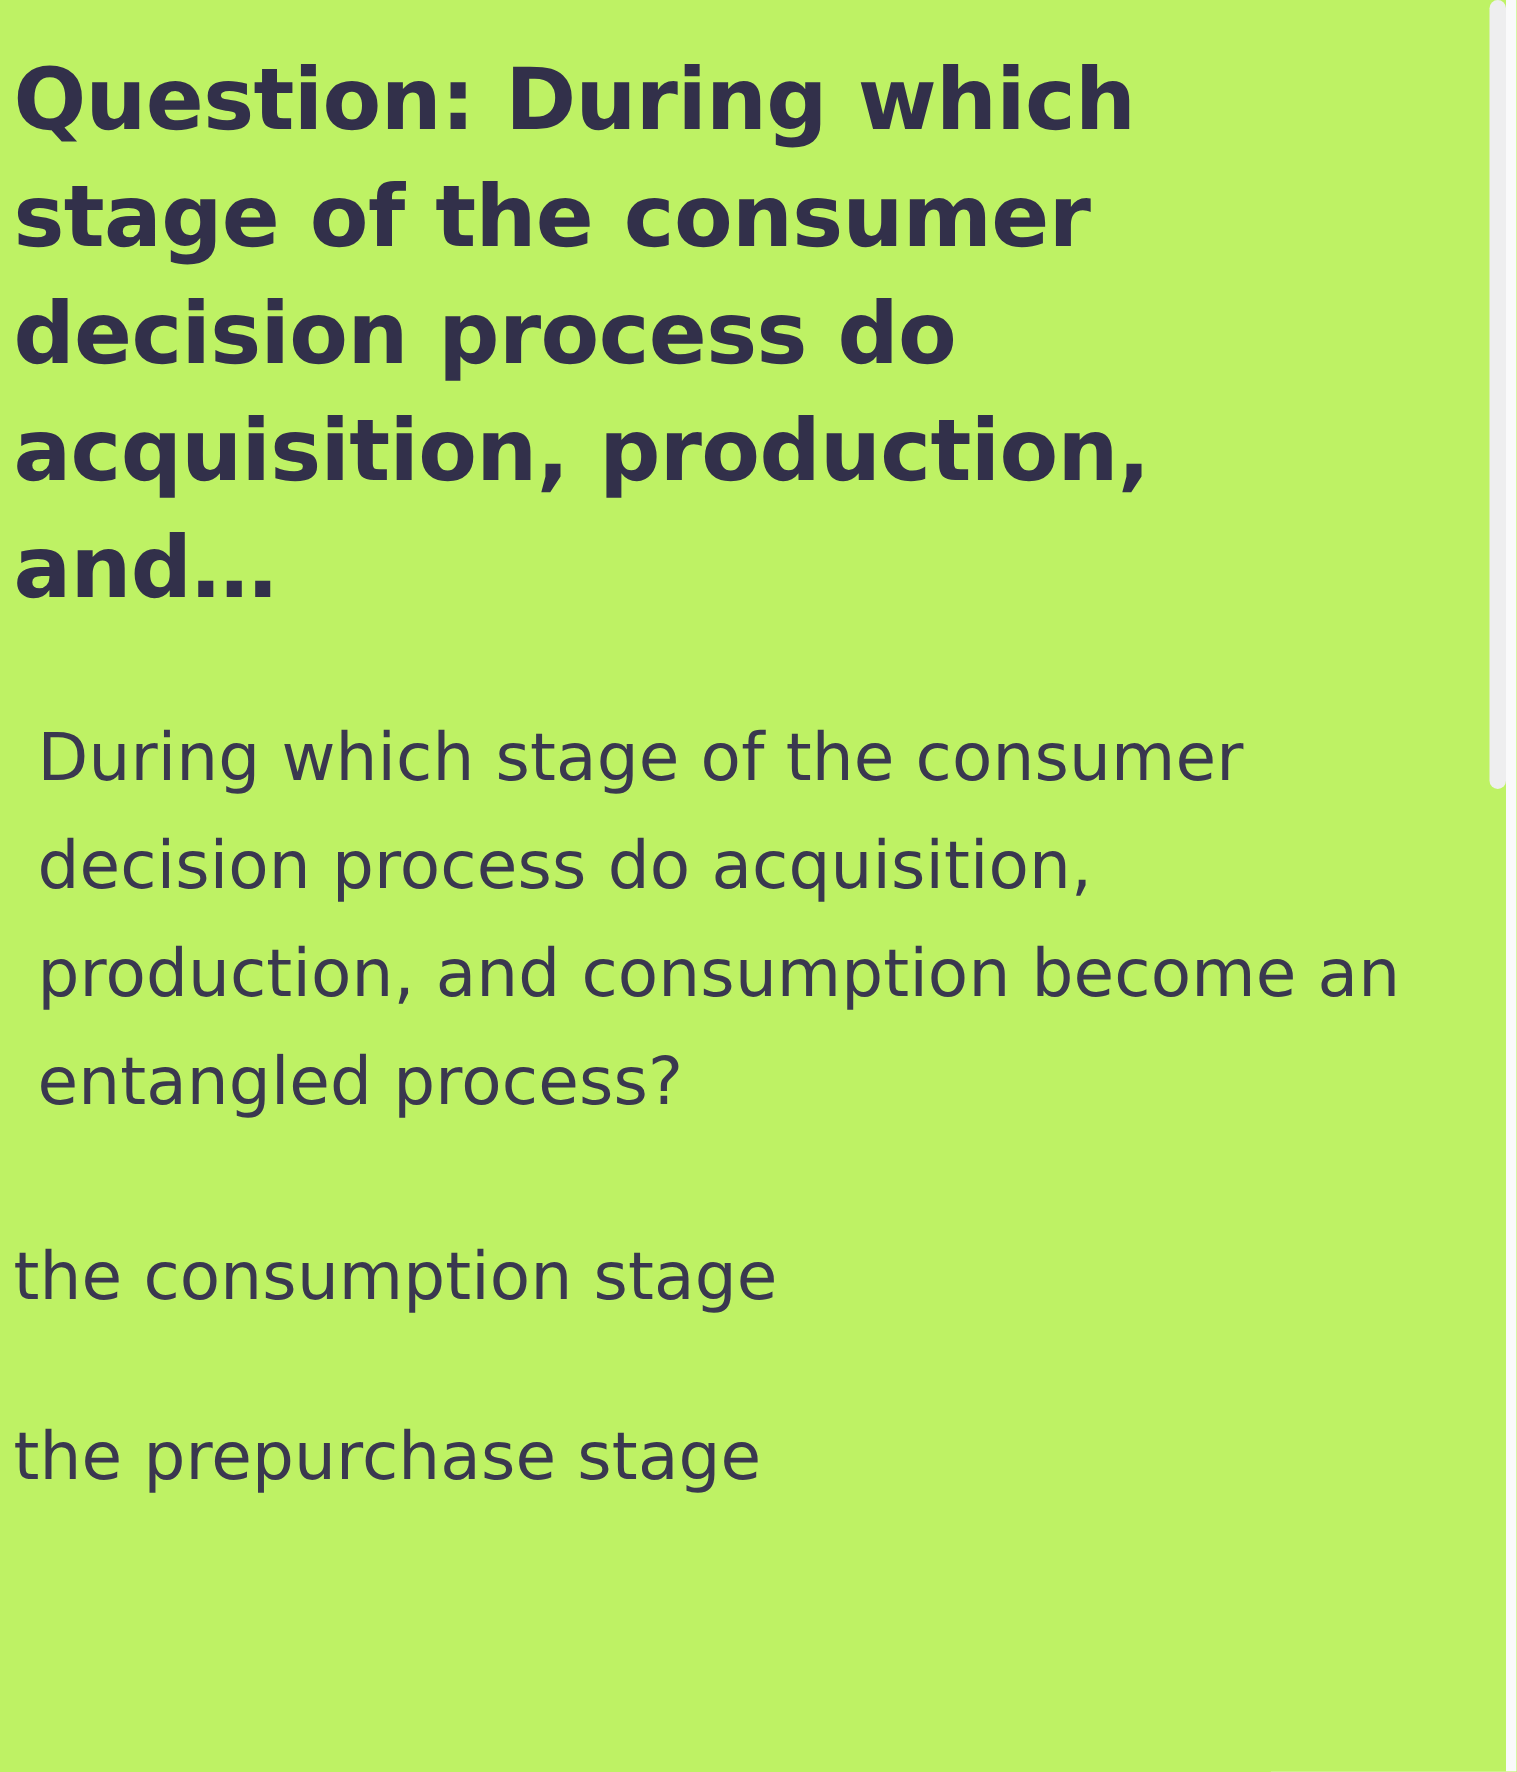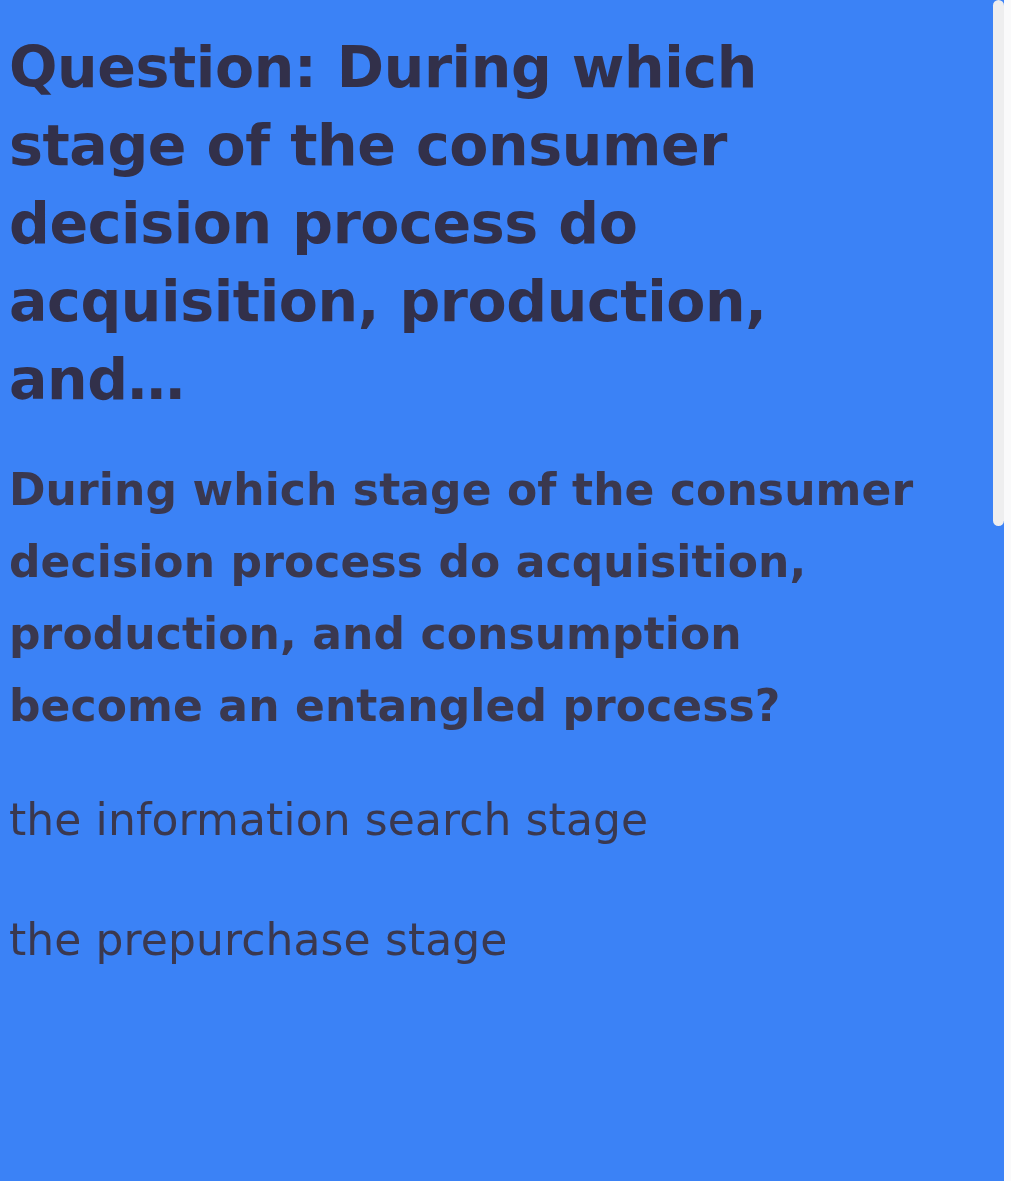--- a/index.html
+++ b/index.html
@@ -13,21 +13,21 @@
     background: #f9f9fa;
     font-family: "DejaVu Sans", "Liberation Sans", sans-serif;
     overflow: hidden;
     position: relative;
   }
 
   #page {
     position: relative;
     width: 1011px;
     height: 1181px;
-    background: #3b82f6;
+    background: #bef264;
     box-sizing: border-box;
     overflow: hidden;
   }
 
   .content {
     position: absolute;
     left: 0;
     top: 0;
     width: 975px;
     padding: 0 8px 0 9px;
@@ -40,25 +40,25 @@
     font-size: 57px;
     line-height: 78px;
     font-weight: 700;
     letter-spacing: -0.4px;
     color: #32304a;
     word-spacing: 1px;
     max-width: 945px;
   }
 
   .question-body {
-    margin: 0;
+    margin: 16px;
     padding-top: 36px;
     font-size: 44px;
     line-height: 72px;
-    font-weight: 700;
+    font-weight: 400;
     letter-spacing: 0.1px;
     color: #3a384f;
     max-width: 935px;
   }
 
   .options {
     list-style: none;
     margin: 0;
     padding: 0;
     padding-top: 50px;
@@ -110,21 +110,21 @@
 <div id="page">
 
   <div class="content">
 
     <h1 class="question-title">Question: During which stage of the consumer decision process do acquisition, production, and…</h1>
 
     <p class="question-body">During which stage of the consumer decision process do acquisition, production, and consumption become an entangled process?</p>
 
     <ul class="options">
       <li class="option">
-        <span>the information search stage</span>
+        <span>the consumption stage</span>
       </li>
       <li class="option">
         <span>the prepurchase stage</span>
       </li>
 
     </ul>
 
   </div>
 
   <div class="edge-shade"></div>

